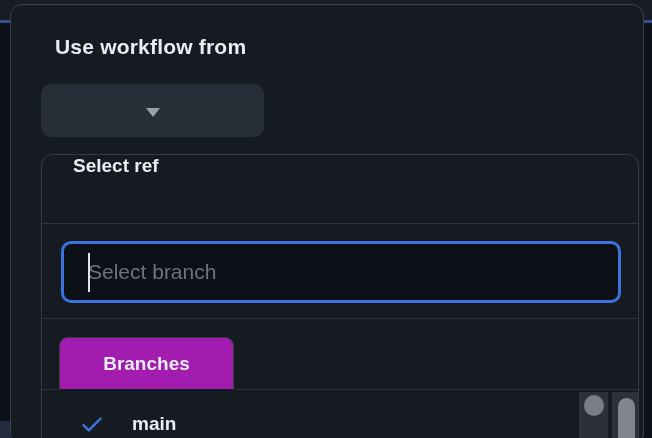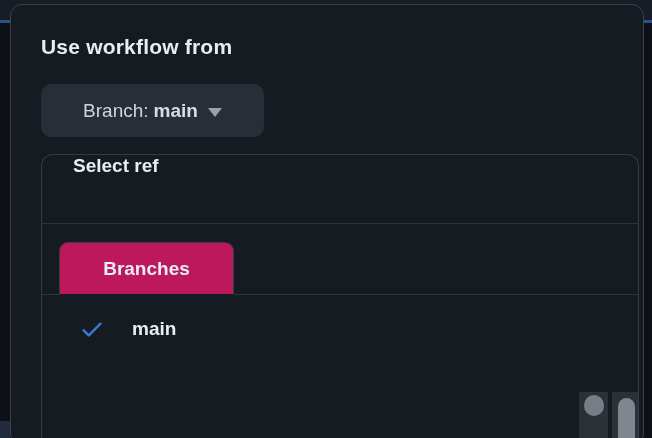--- a/index.html
+++ b/index.html
@@ -18,21 +18,21 @@
 
   
   .dropdown {
     position: absolute; left: 10px; top: 4px; width: 634px; height: 442px;
     background: #161b22;
     border: 1px solid #3a414b;
     border-radius: 12px;
     box-sizing: border-box;
   }
   .dialog-title {
-    position: absolute; left: 30px; top: 29px;
+    position: absolute; left: 44px; top: 29px;
     margin: 0; font-size: 21px; line-height: 26px; font-weight: 700;
     color: #e6edf3; letter-spacing: 0.2px;
   }
   .branch-btn {
     position: absolute; left: 30px; top: 79px; width: 223px; height: 53px;
     background: #282e37; border: none; border-radius: 10px;
     display: inline-flex; align-items: center; justify-content: center;
     gap: 10px; cursor: pointer;
     font-family: inherit; font-size: 19px; color: #cdd5df;
   }
@@ -76,21 +76,21 @@
   .tabs {
     position: relative; margin-top: 17px; padding-left: 17px;
     display: flex; align-items: flex-end;
     border-bottom: 1px solid #2e343d; height: 54px; box-sizing: border-box;
   }
   .tab {
     height: 53px; display: flex; align-items: center; justify-content: center;
     font-size: 19px; color: #747e8a; cursor: pointer; box-sizing: border-box;
   }
   .tab.active {
-    width: 175px; background: #be185d;
+    width: 175px; background: #a21caf;
     border: 1px solid #353c46; border-bottom: 1px solid #161b22;
     border-radius: 9px 9px 0 0; margin-bottom: -1px;
     font-weight: 700; color: #e6edf3;
   }
   .tab.inactive { width: 126px; }
 
   .ref-list { padding-top: 10px; }
   .ref-item {
     height: 48px; display: flex; align-items: center;
     padding-left: 37px; cursor: pointer;
@@ -120,30 +120,33 @@
 
   <div class="bg-top-strip"></div>
   <div class="bg-focus-line"></div>
   <div class="bg-bottom-left"></div>
 
   <div class="dropdown">
 
     <h2 class="dialog-title">Use workflow from</h2>
 
     <button class="branch-btn">
-      <span><span>Branch:</span><span class="branch-name">main</span></span>
       <span class="caret-down"></span>
     </button>
 
     <div class="ref-panel">
 
       <div class="ref-header">
         <span class="ref-header-text">Select ref</span>
       </div>
 
+      <div class="filter-wrap">
+        <input class="filter-input" type="text" placeholder="Select branch" style="">
+        <div class="text-cursor"></div>
+      </div>
 
       <div class="tabs">
         <div class="tab active">Branches</div>
       </div>
 
       <div class="ref-list">
         <div class="ref-item">
           <span class="check-icon">
             <svg viewBox="0 0 16 16" width="26" height="26" fill="#3c76dd" aria-hidden="true">
               <path d="M13.78 4.22a.75.75 0 0 1 0 1.06l-7.25 7.25a.75.75 0 0 1-1.06 0L2.22 9.28a.75.75 0 0 1 1.06-1.06L6 10.94l6.72-6.72a.75.75 0 0 1 1.06 0Z"></path>

